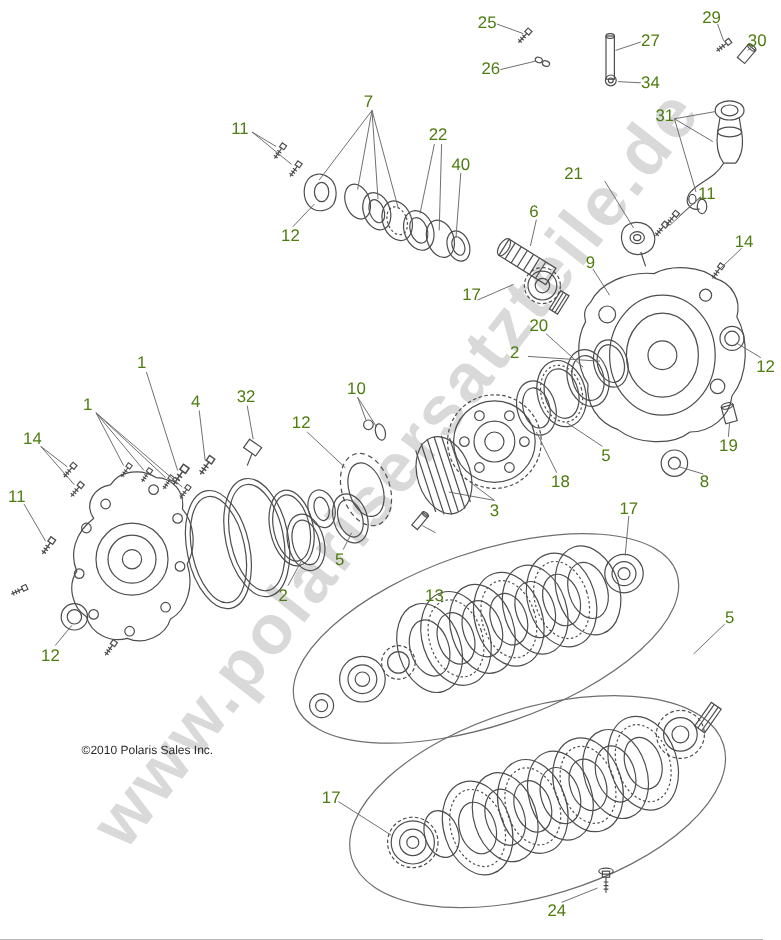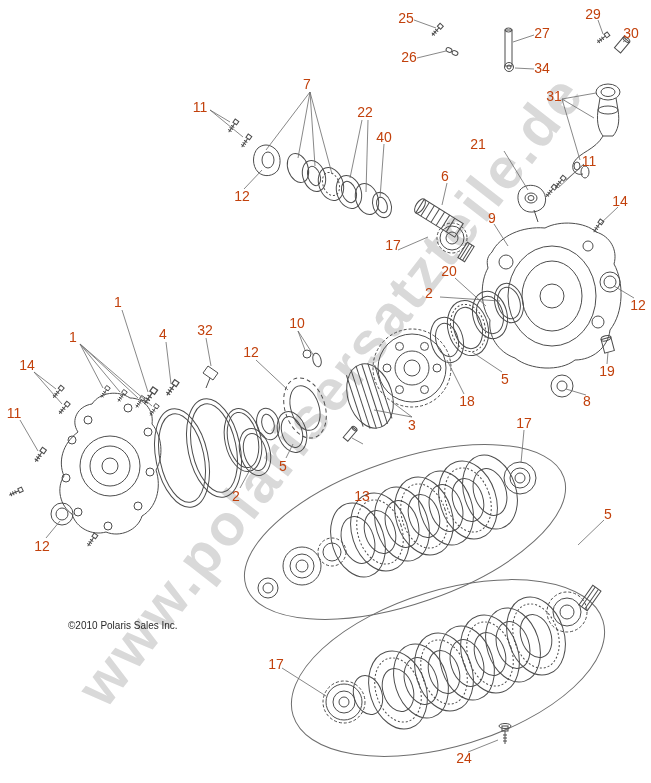--- a/index.html
+++ b/index.html
@@ -10,21 +10,21 @@
   #watermark{
     position:absolute;left:-155px;top:356px;width:970px;text-align:center;
     transform:rotate(-52deg);transform-origin:center;
     font-size:58px;font-weight:bold;letter-spacing:3px;
     color:#d9d9d9;white-space:nowrap;user-select:none;pointer-events:none;
     font-family:"Liberation Sans",sans-serif;
   }
   #drawing{position:absolute;left:0;top:0;}
   .callout{
     position:absolute;transform:translate(-50%,-50%);
-    font-size:14px;color:#c2410c;line-height:1;white-space:nowrap;
+    font-size:14px;color:#4d7c0f;line-height:1;white-space:nowrap;
   }
   #copyright{
     position:absolute;left:68px;top:620px;font-size:10px;color:#2a2a2a;
   }
 </style>
 </head>
 <body>
 
 <div id="stage">
 

